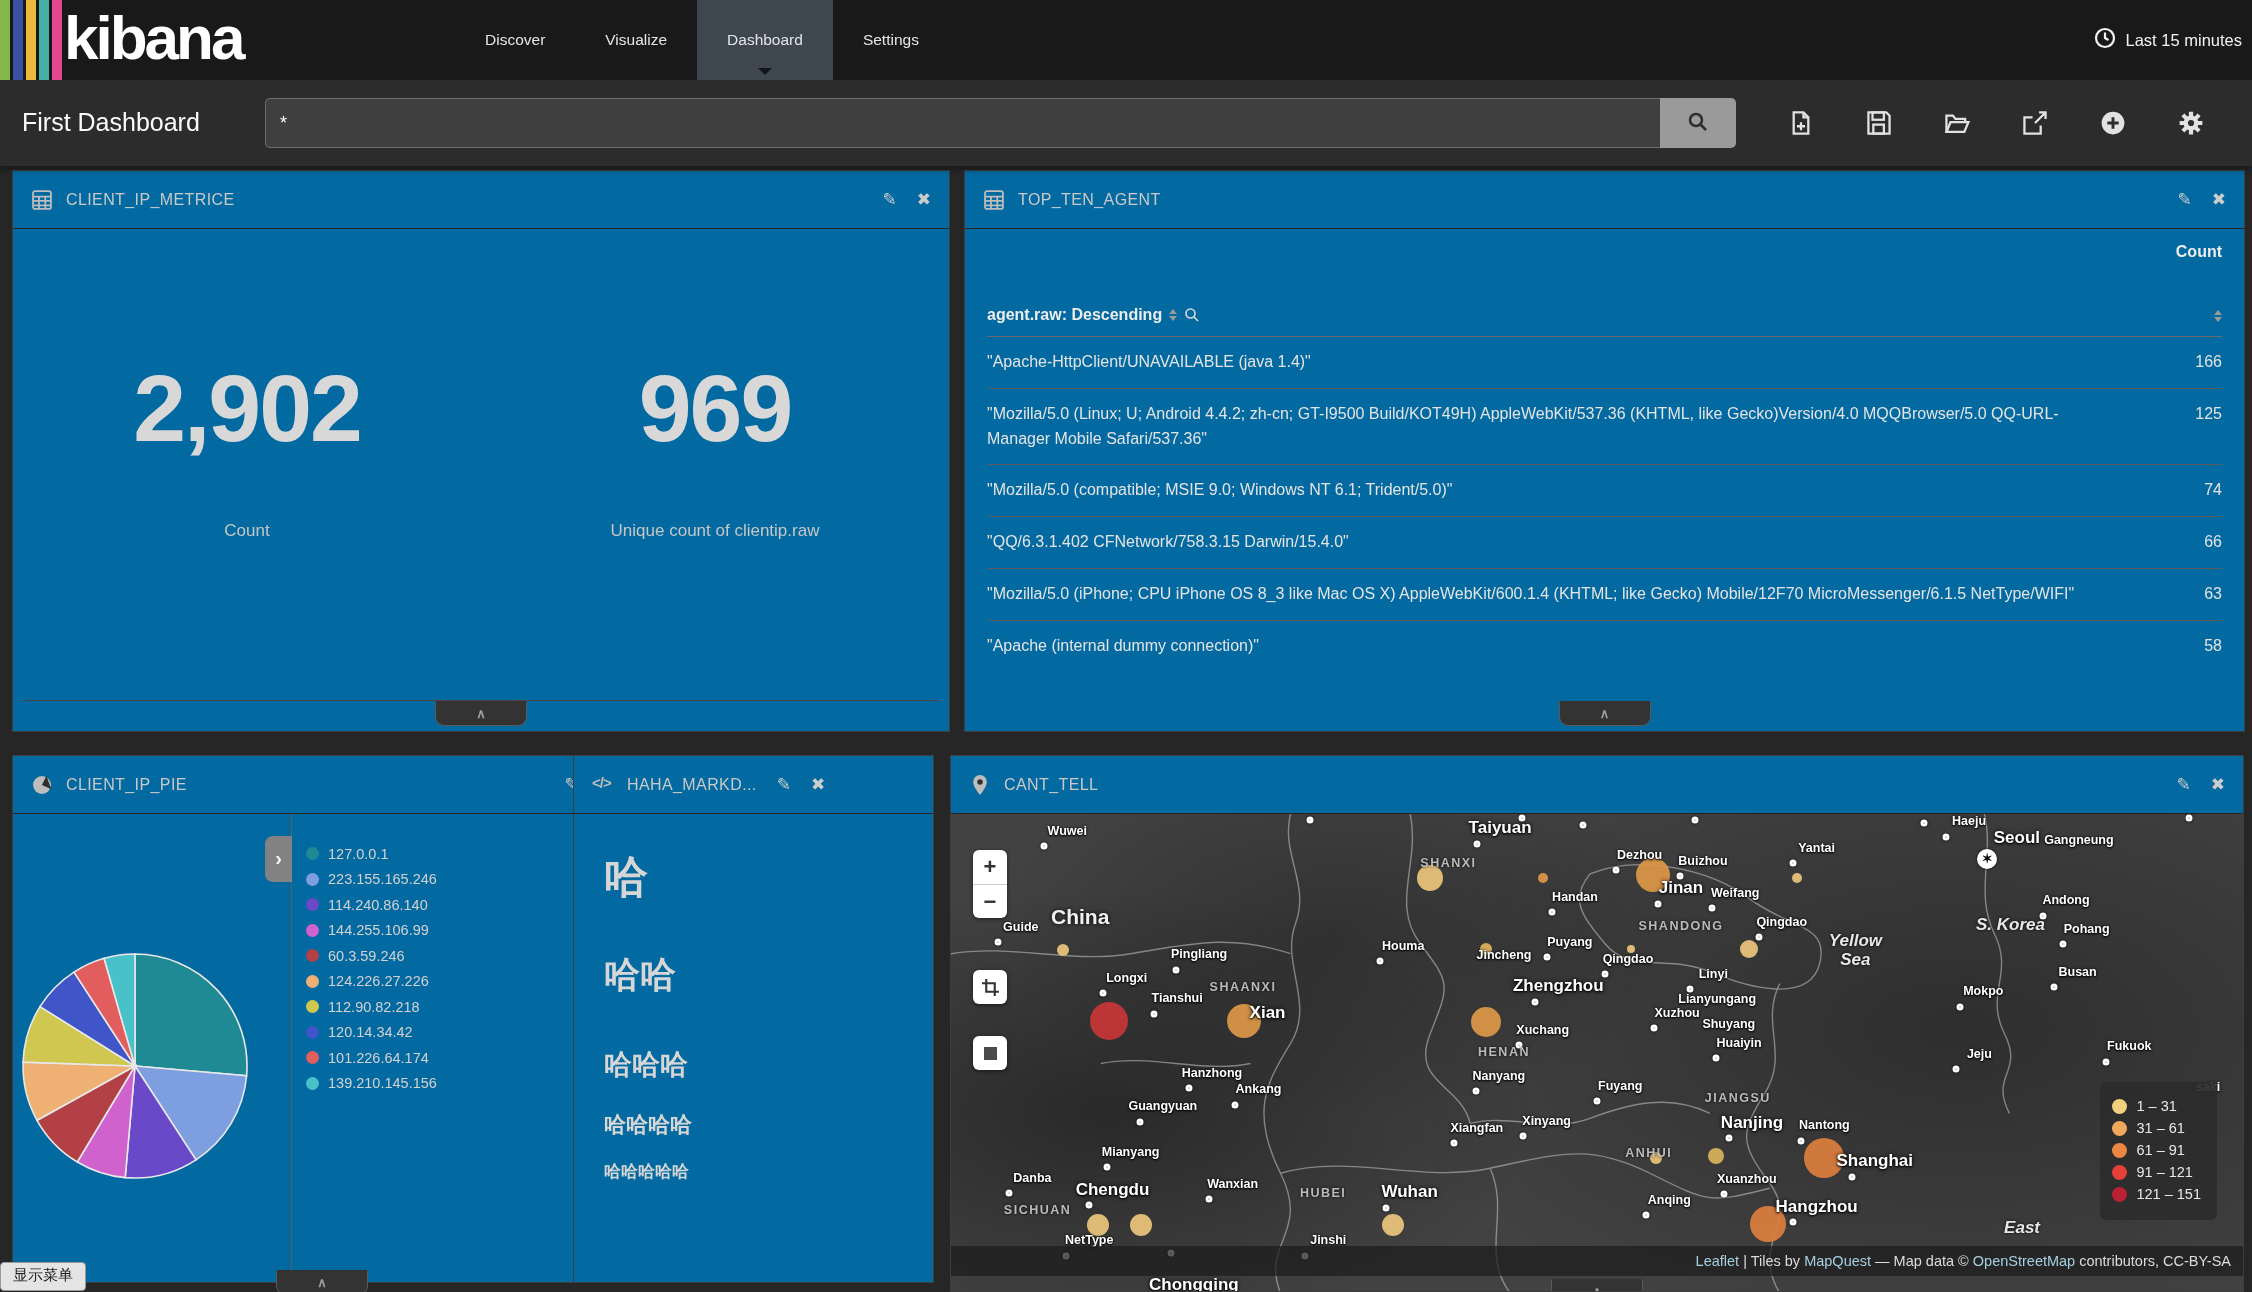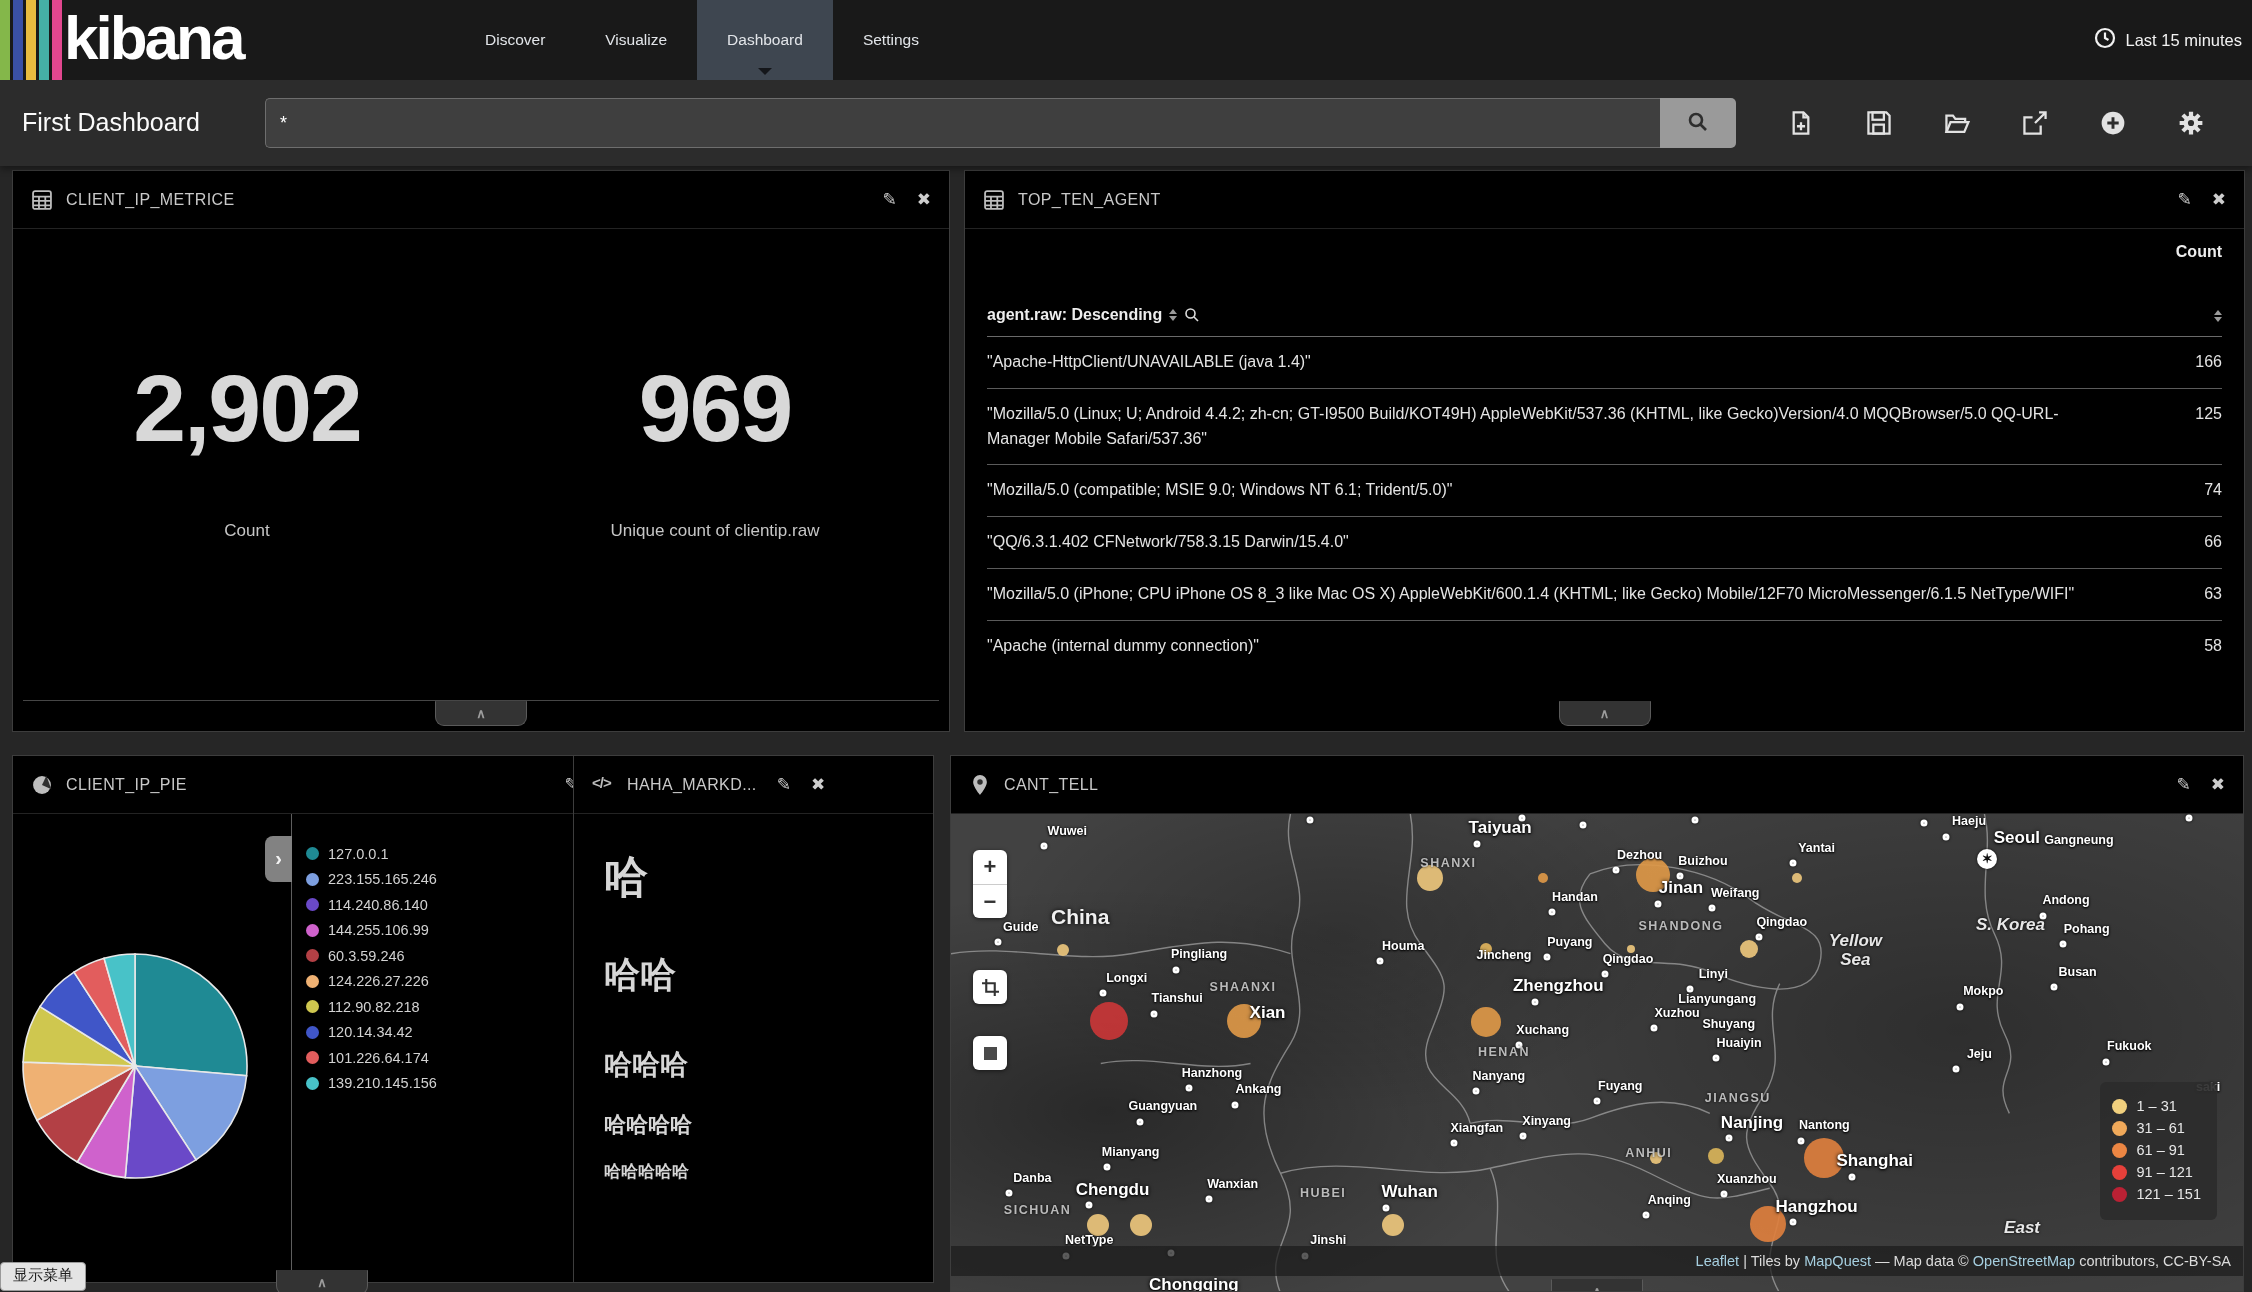--- a/index.html
+++ b/index.html
@@ -28,21 +28,21 @@
   .search-input { width:1395px; height:50px; background:#3f3f3f; border:1px solid #6e6e6e; border-right:none;
     border-radius:5px 0 0 5px; color:#fff; font-size:18px; padding:0 14px; outline:none;
     font-family:"Liberation Sans", sans-serif; }
   .search-btn { width:76px; height:50px; background:#9a9a9a; border:none; border-radius:0 5px 5px 0;
     display:flex; align-items:center; justify-content:center; cursor:pointer; }
   .tool-icons { position:absolute; right:48px; top:0; height:86px; display:flex; align-items:center; gap:52px; }
   .ticon { width:26px; height:26px; color:#e2e2e2; cursor:pointer; }
   .ticon svg { width:26px; height:26px; display:block; }
 
   
-  .panel { position:absolute; background:#000000; border:1px solid #3d3d3d; }
+  .panel { position:absolute; background:#0369a1; border:1px solid #3d3d3d; }
   .phead { height:58px; border-bottom:1px solid #232323; display:flex; align-items:center; padding:0 18px; }
   .picon { width:22px; height:22px; color:#bdbdbd; flex:none; }
   .picon svg { width:22px; height:22px; display:block; }
   .code-glyph { font-size:15px; font-weight:bold; color:#bdbdbd; letter-spacing:-1px; }
   .ptitle { font-size:16px; color:#c9c9c9; margin-left:13px; letter-spacing:.4px; white-space:nowrap;
     overflow:hidden; text-overflow:ellipsis; }
   .spacer { flex:1; }
   .hicon { margin-left:20px; font-size:17px; color:#cdcdcd; cursor:pointer; flex:none; }
 
   .foot-line { position:absolute; left:10px; right:10px; bottom:30px; border-top:1px solid #464646; }

